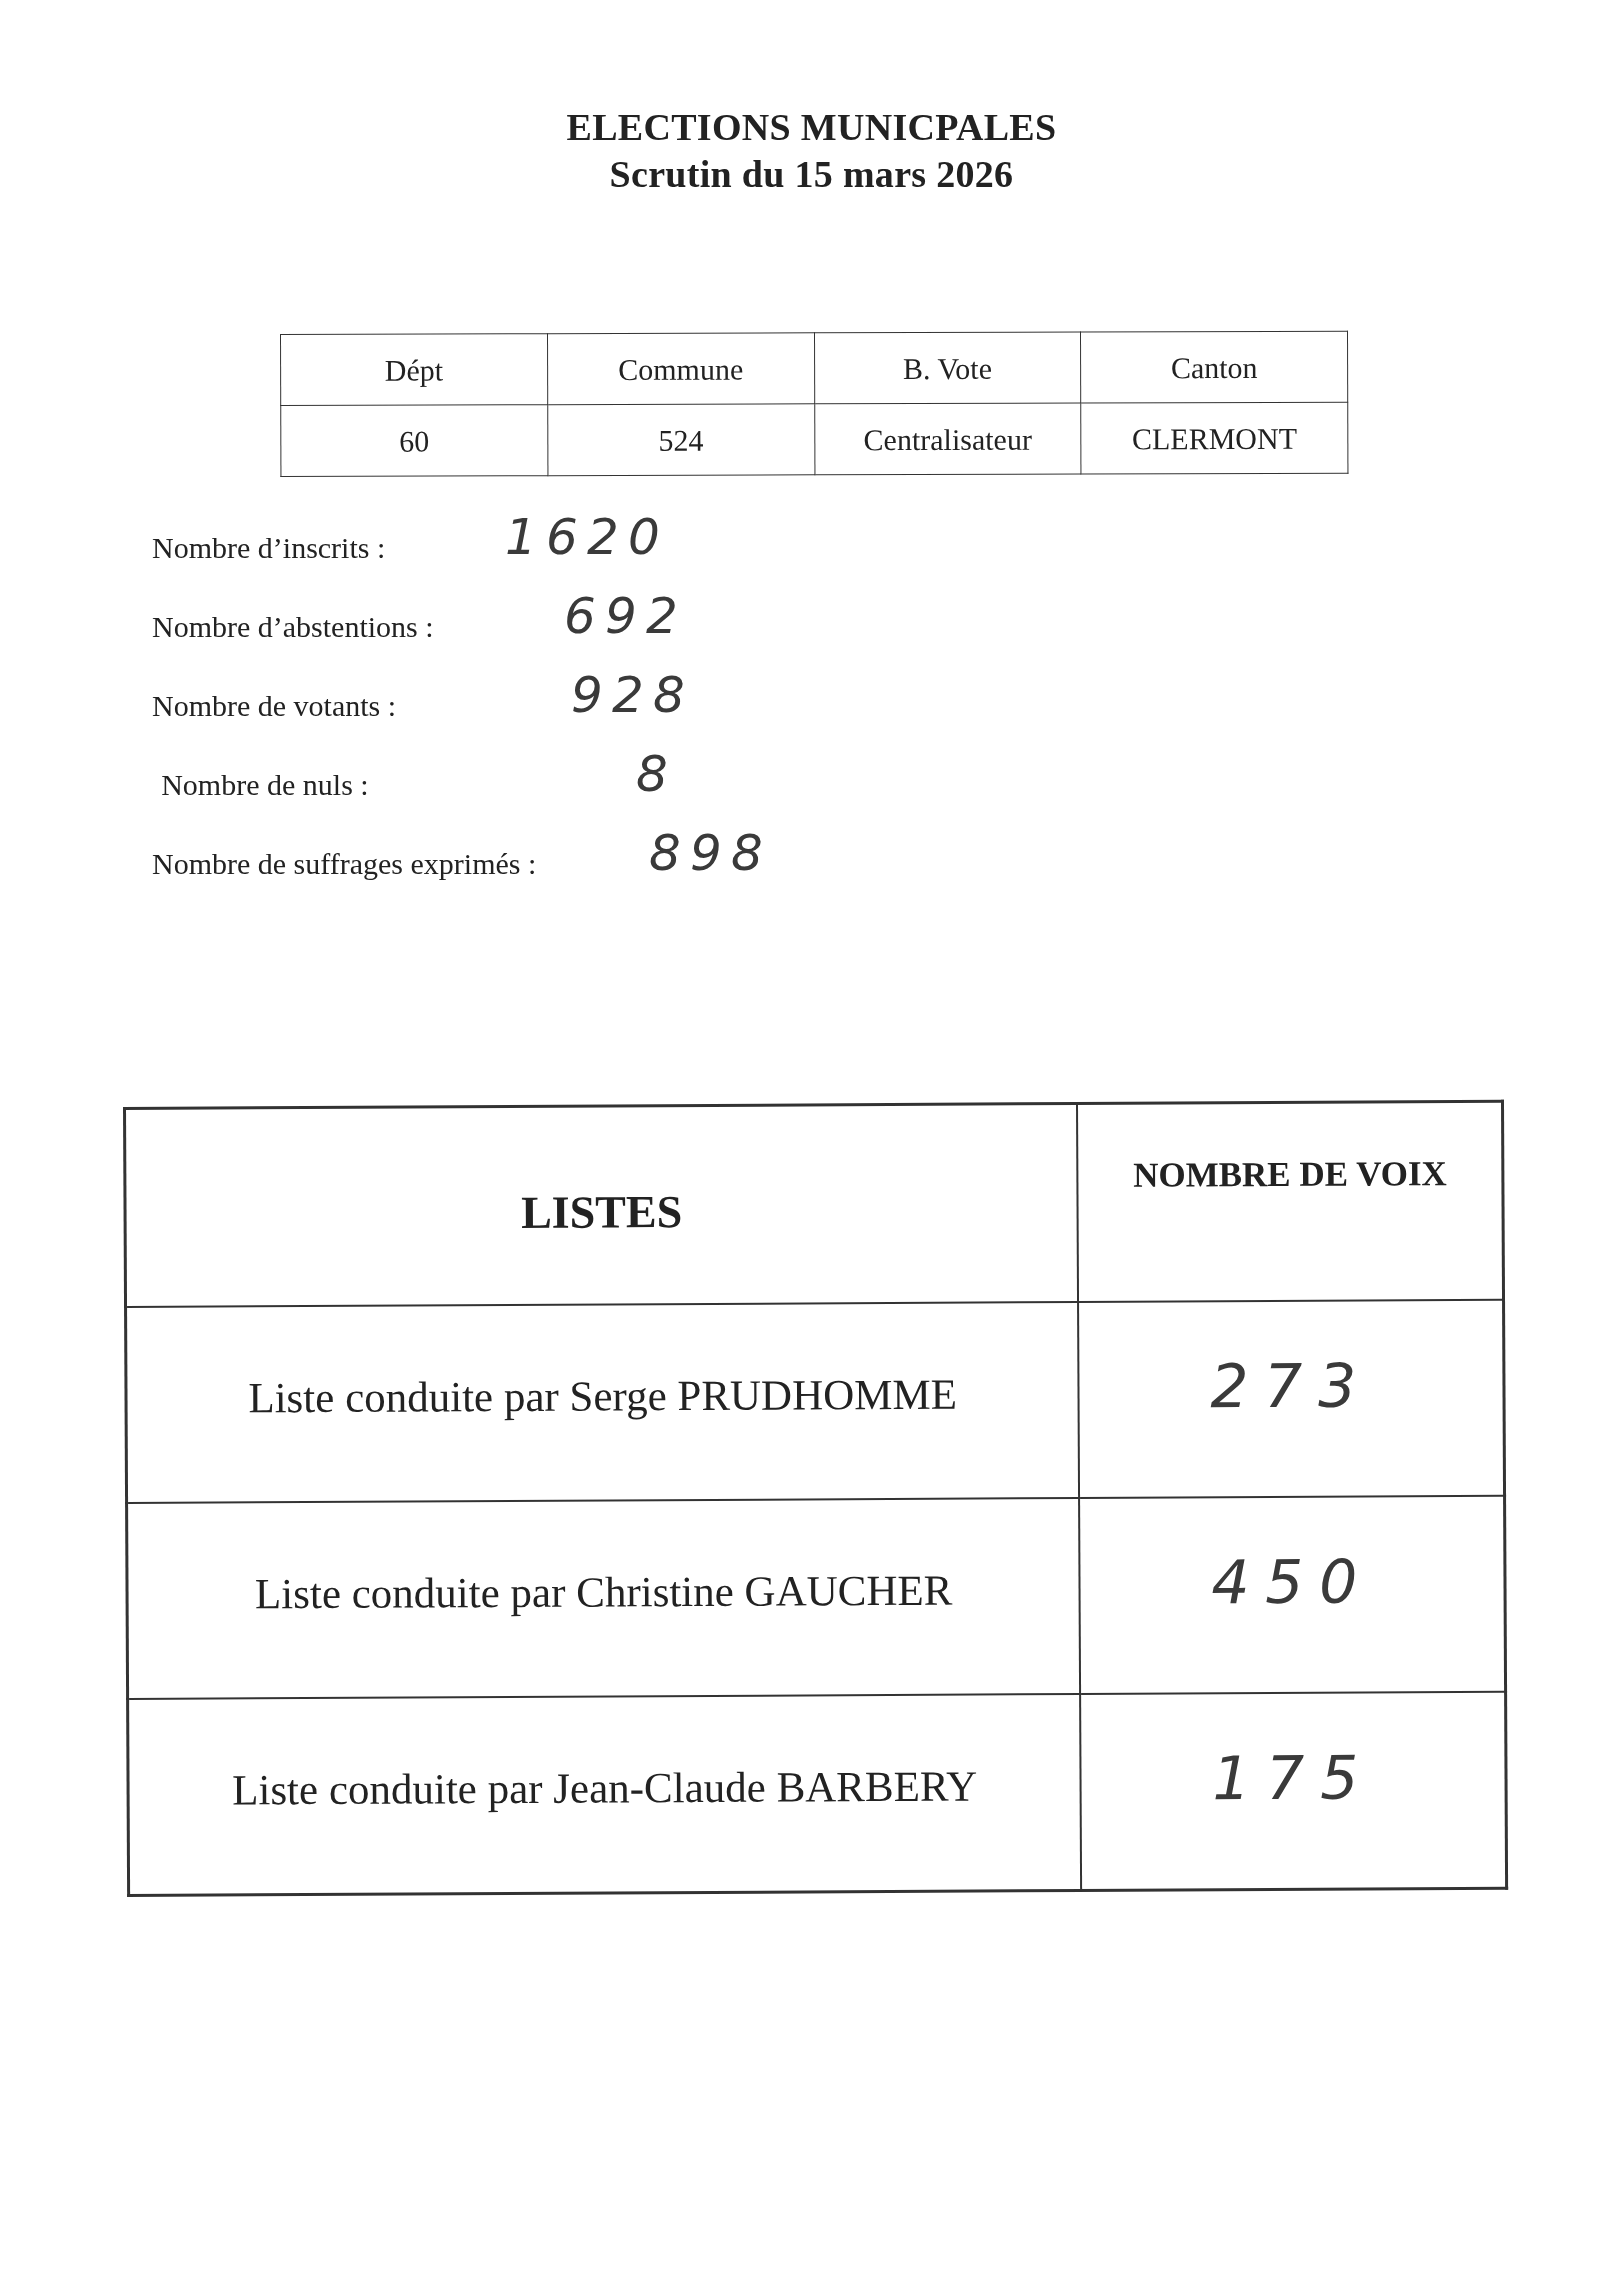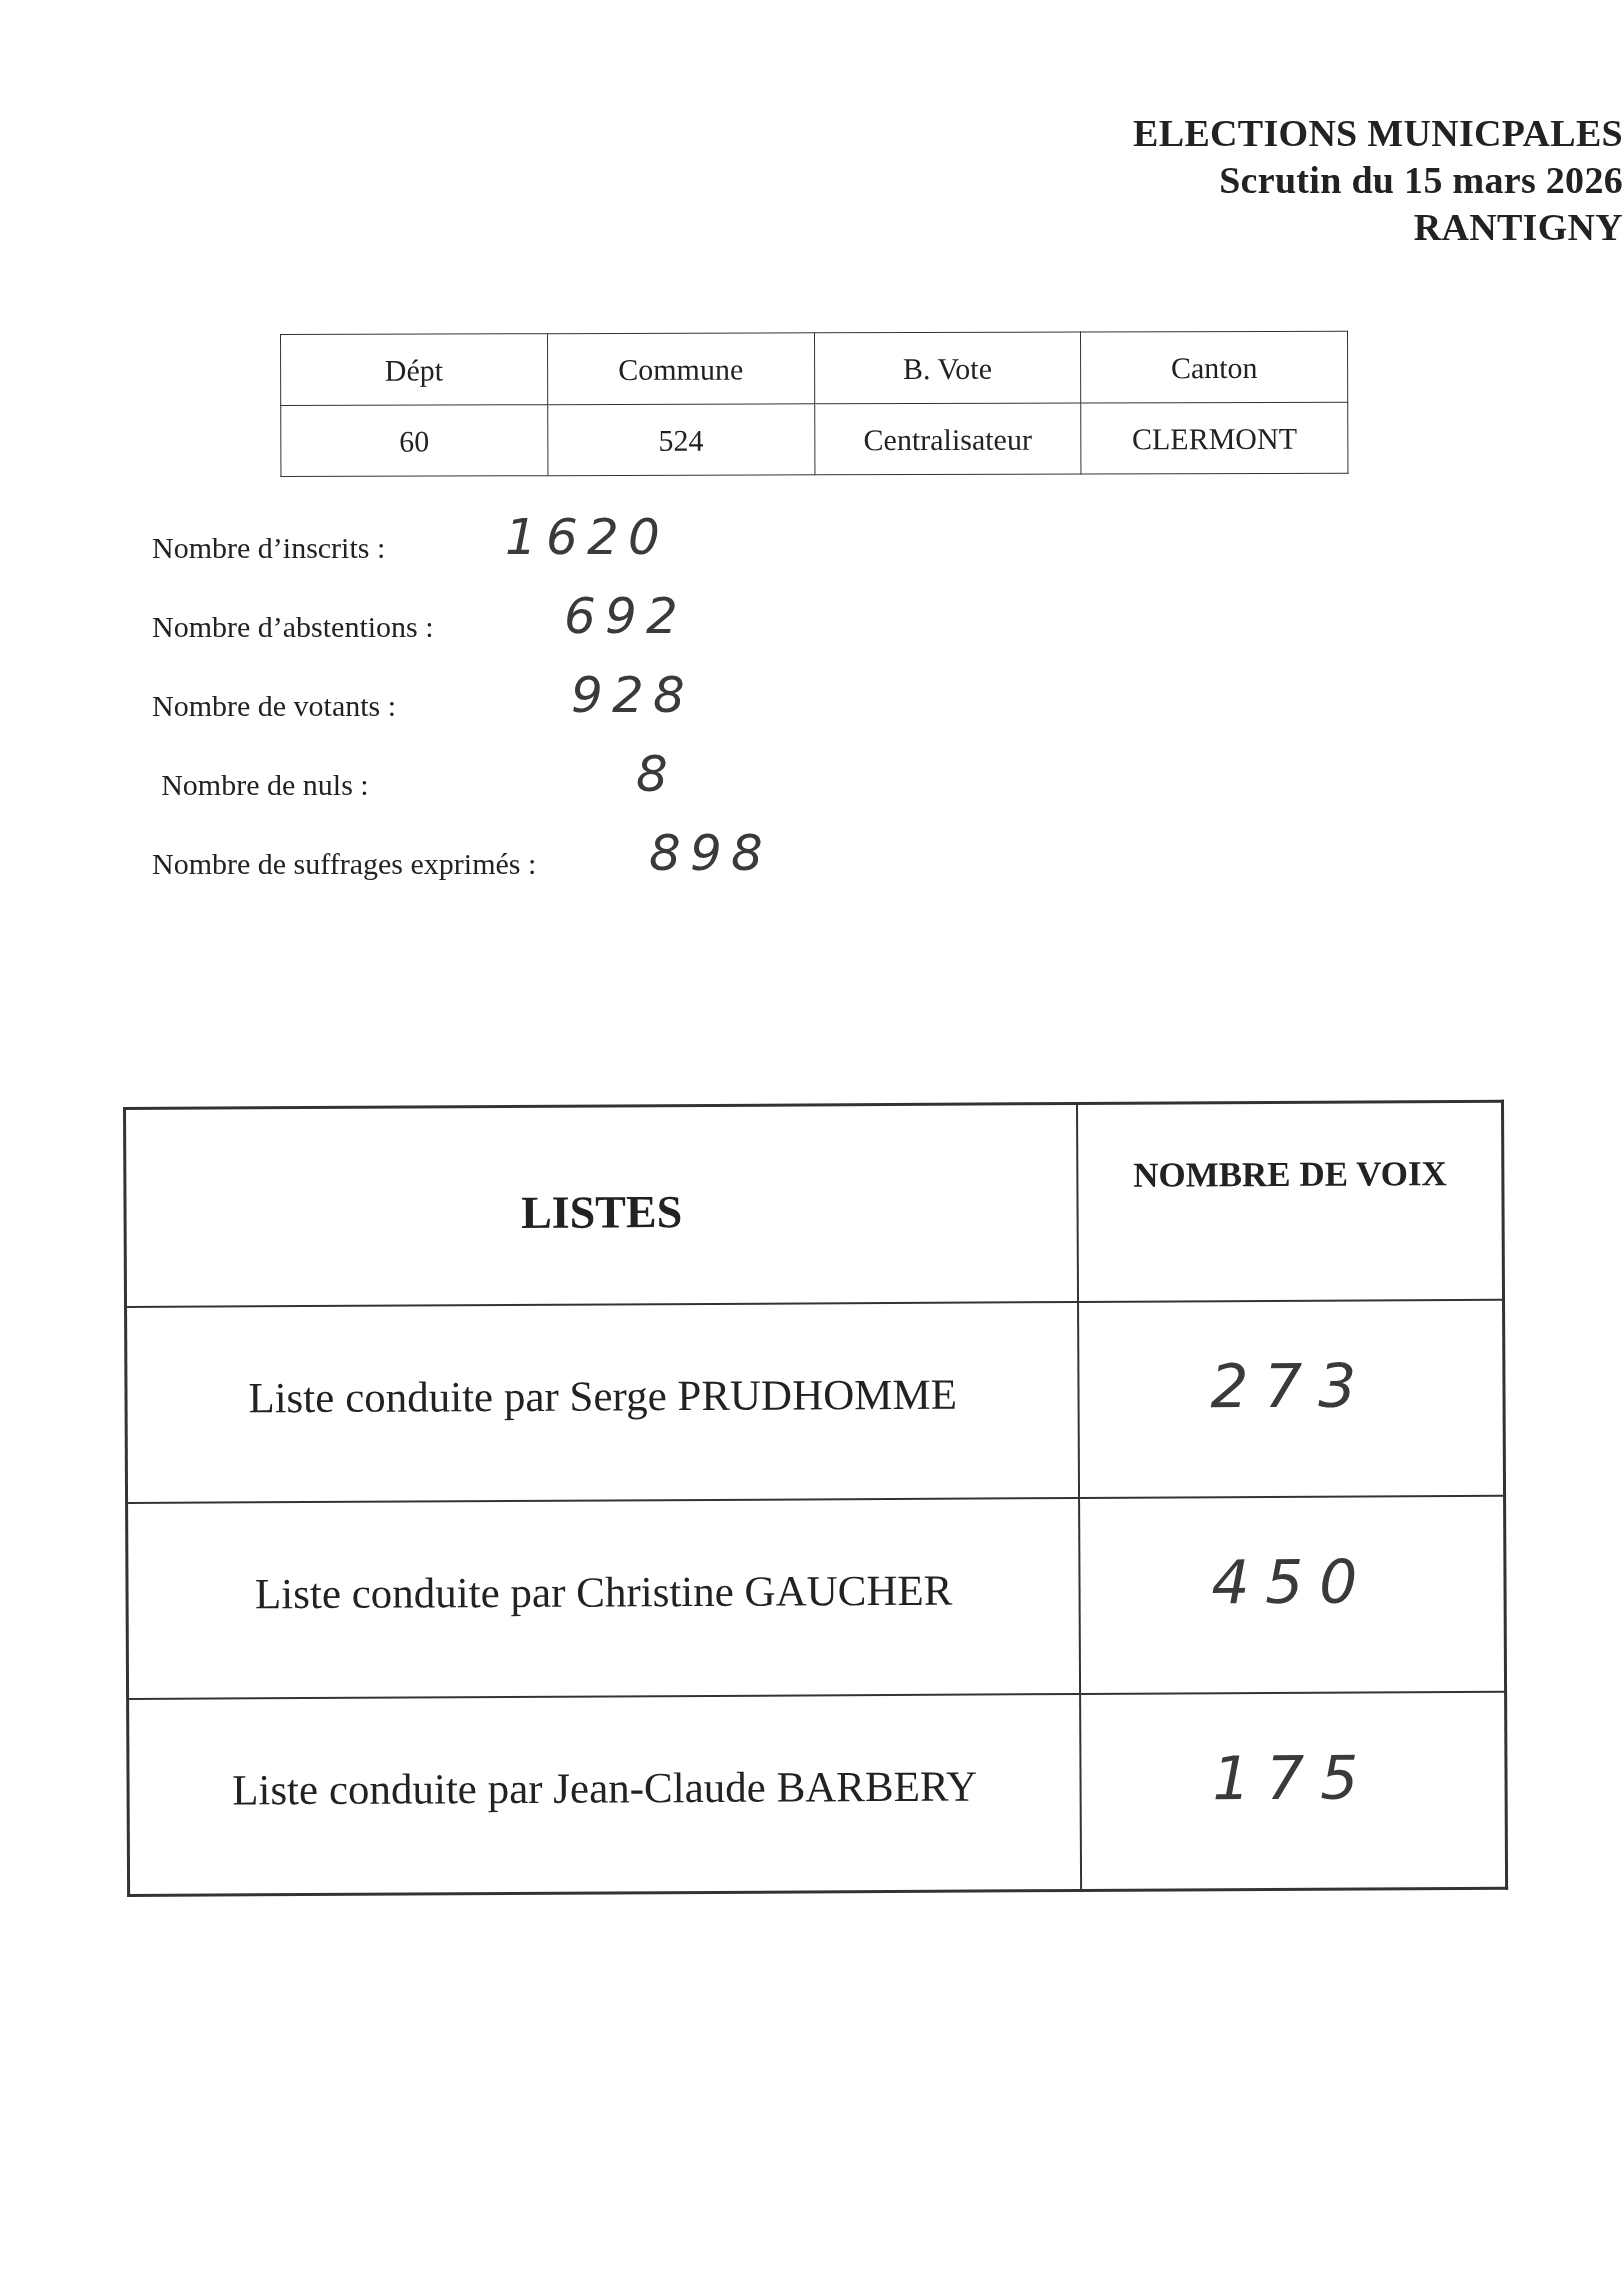--- a/index.html
+++ b/index.html
@@ -11,23 +11,23 @@
       width: 1623px;
       height: 2295px;
       position: relative;
       overflow: hidden;
       font-family: "Liberation Serif", "DejaVu Serif", serif;
       color: #1c1c1c;
     }
     .title-block {
       position: absolute;
       left: 0;
-      top: 110px;
+      top: 104px;
       width: 1623px;
-      text-align: right;
+      text-align: center;
       font-weight: bold;
       font-size: 38px;
       line-height: 47px;
       color: #222;
       letter-spacing: 0.3px;
     }
     .title-line {
       display: block;
     }
 
@@ -139,21 +139,20 @@
       padding-bottom: 26px;
       border-left-width: 1.3px;
     }
   </style>
 </head>
 <body>
 
 <div class="title-block">
   <span class="title-line">ELECTIONS MUNICPALES</span>
   <span class="title-line">Scrutin du 15 mars 2026</span>
-  <span class="title-line">RANTIGNY</span>
 </div>
 
 <table class="info-table">
   <tbody>
       <tr>
     <td>Dépt</td>
     <td>Commune</td>
     <td>B. Vote</td>
     <td>Canton</td>
   </tr>

